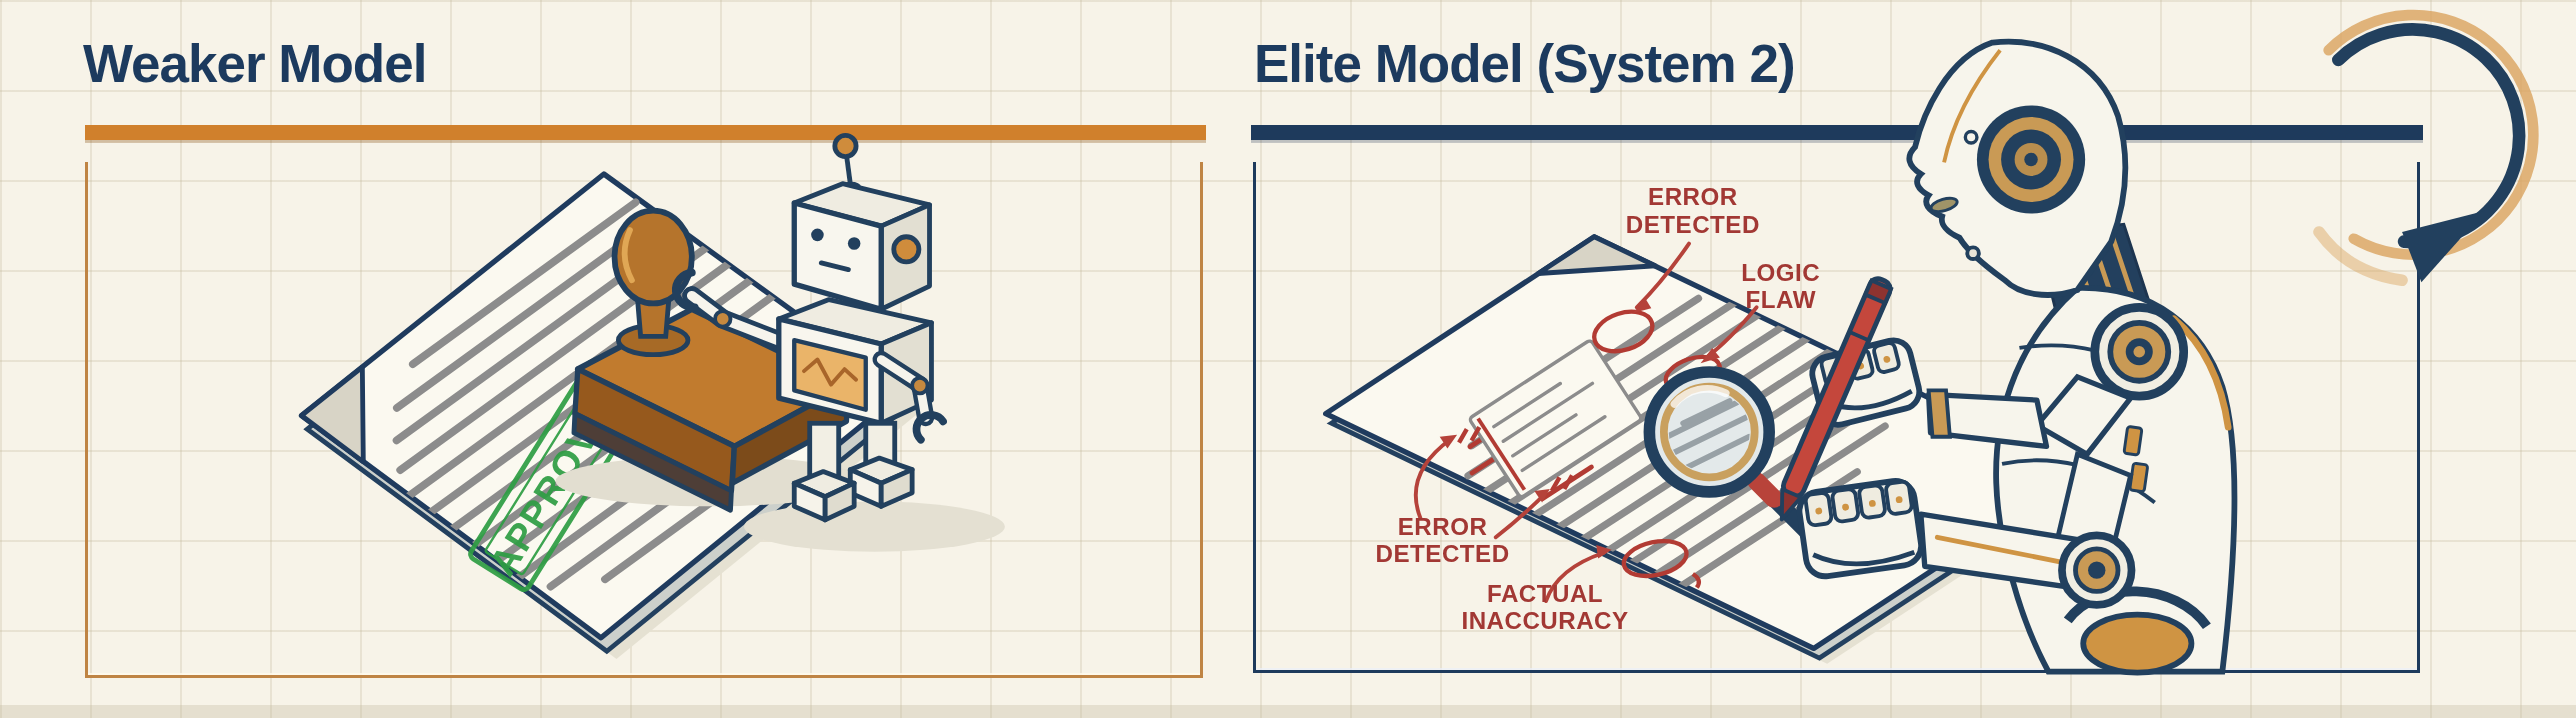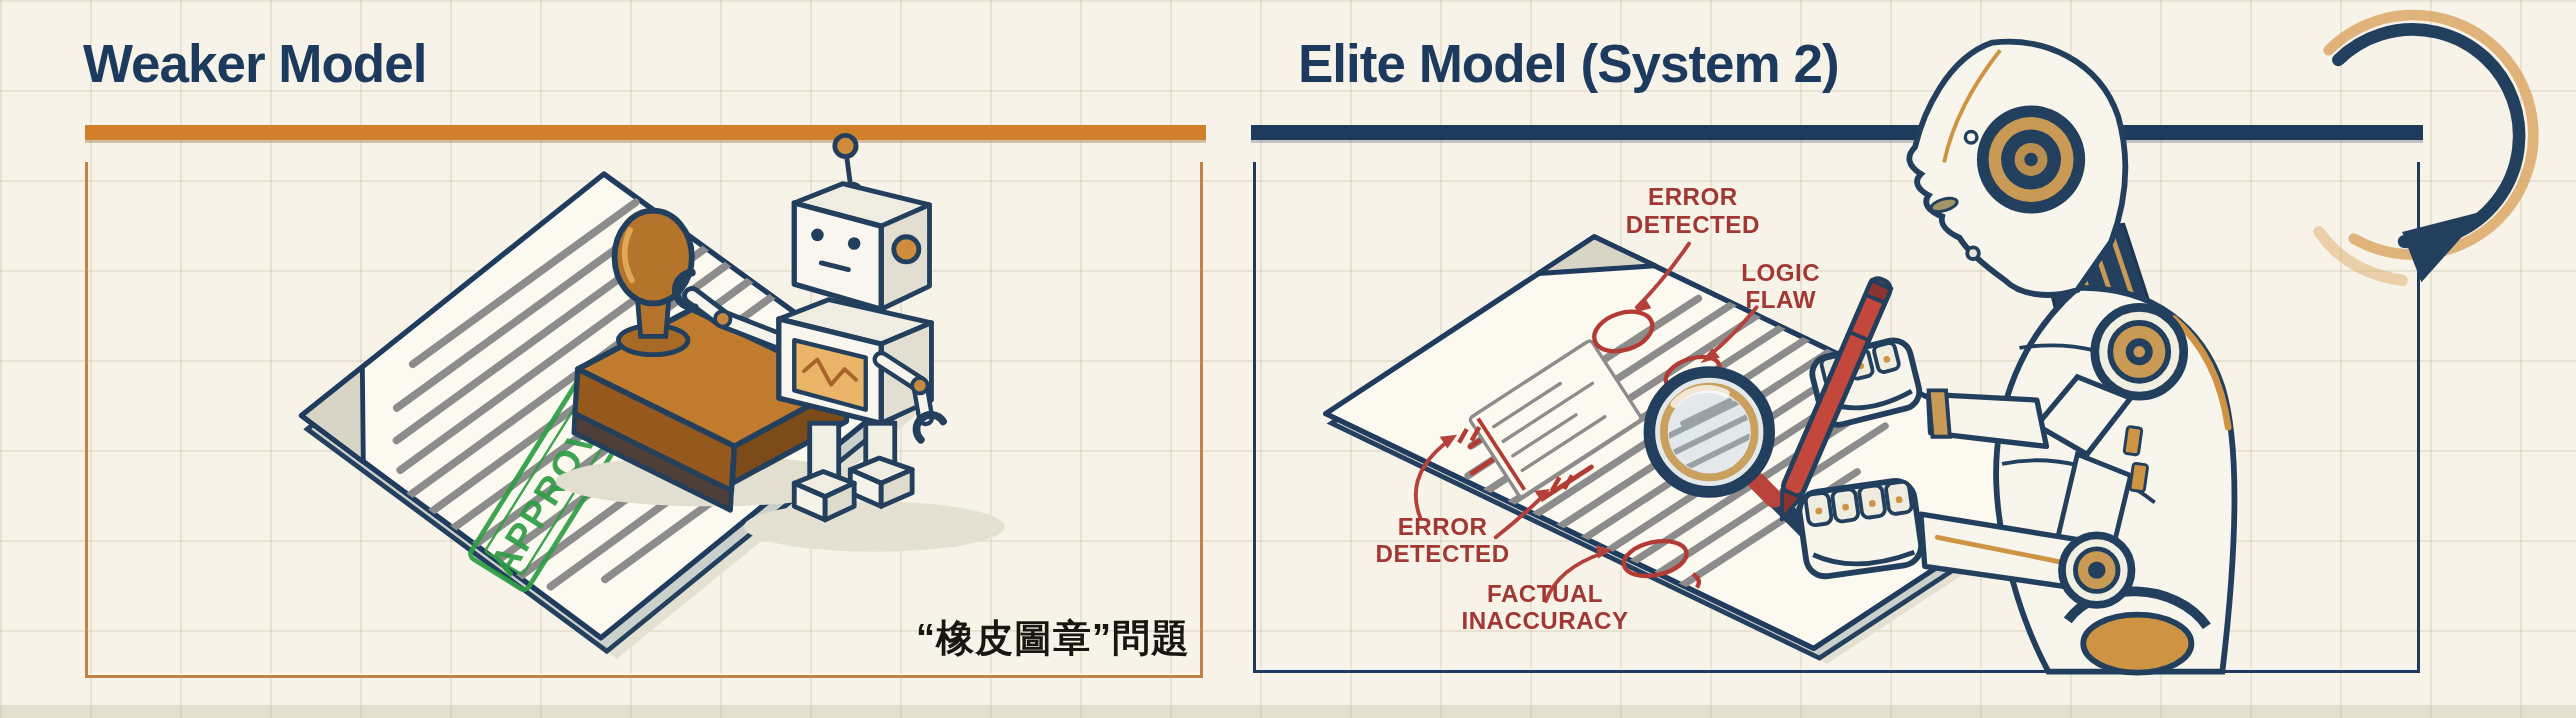--- a/index.html
+++ b/index.html
@@ -11,21 +11,21 @@
       linear-gradient(to bottom, rgba(190,178,148,.26) 1.9px, transparent 1.9px);
     background-size:90px 90px;
     font-family:"Liberation Sans", sans-serif;
   }
   .bottom-band{position:absolute;left:0;bottom:0;width:100%;height:14.5px;background:rgba(196,186,160,.35);}
   .panel-title{
     position:absolute;top:33px;font-size:53px;font-weight:bold;letter-spacing:-1px;
     color:#1c3a5e;white-space:nowrap;
   }
   .title-left{left:83px;}
-  .title-right{left:1254px;margin-left:44px;}
+  .title-right{left:1254px;}
   .title-bar{position:absolute;top:125px;height:14.5px;}
   .bar-left{left:85px;width:1121px;background:#d0802c;box-shadow:0 2.9px 0 rgba(140,90,30,.35);}
   .bar-right{left:1251px;width:1172px;background:#1e3a5c;box-shadow:0 2.9px 0 rgba(20,40,70,.25);}
   .panel-box{position:absolute;top:162px;box-sizing:border-box;border-style:solid;border-top:none;background:transparent;}
   .box-left{left:85px;width:1118px;height:516px;border-width:0 3.9px 3.9px 3.9px;border-color:#bf8444;box-shadow:inset 0 -1.9px 0 rgba(255,250,235,.8);}
   .box-right{left:1253px;width:1167px;height:511px;border-width:0 3.9px 3.9px 3.9px;border-color:#1e3a5c;box-shadow:inset 0 -1.9px 0 rgba(235,240,250,.7);}
   .caption{position:absolute;font-size:38px;font-weight:bold;color:#181610;text-align:right;letter-spacing:1px;white-space:nowrap;}
   .caption-left{left:821px;top:613px;width:369px;}
   .caption-right{left:2039px;top:615px;width:367px;}
   svg.scene{position:absolute;left:0;top:0;}
@@ -321,15 +321,14 @@
     </g>
 
     <g>
       <path d="M 2410,52 A 124 124 0 1 1 2436,247" fill="none" stroke="#d9a35e" stroke-width="11" stroke-linecap="round" opacity="0.8"></path>
       <path d="M 2420,62 A 110 110 0 1 1 2488,250" fill="none" stroke="#22405e" stroke-width="13" stroke-linecap="round"></path>
       <polygon points="2506,292 2572,218 2486,240" fill="#22405e"></polygon>
       <path d="M 2400,240 Q 2430,282 2486,290" fill="none" stroke="#d9a35e" stroke-width="12" stroke-linecap="round" opacity="0.45"></path>
     </g>
   </svg>
 
-  <div class="caption caption-left">“橡皮圖章”問題</div>
 </div>
 
 
 </body></html>

